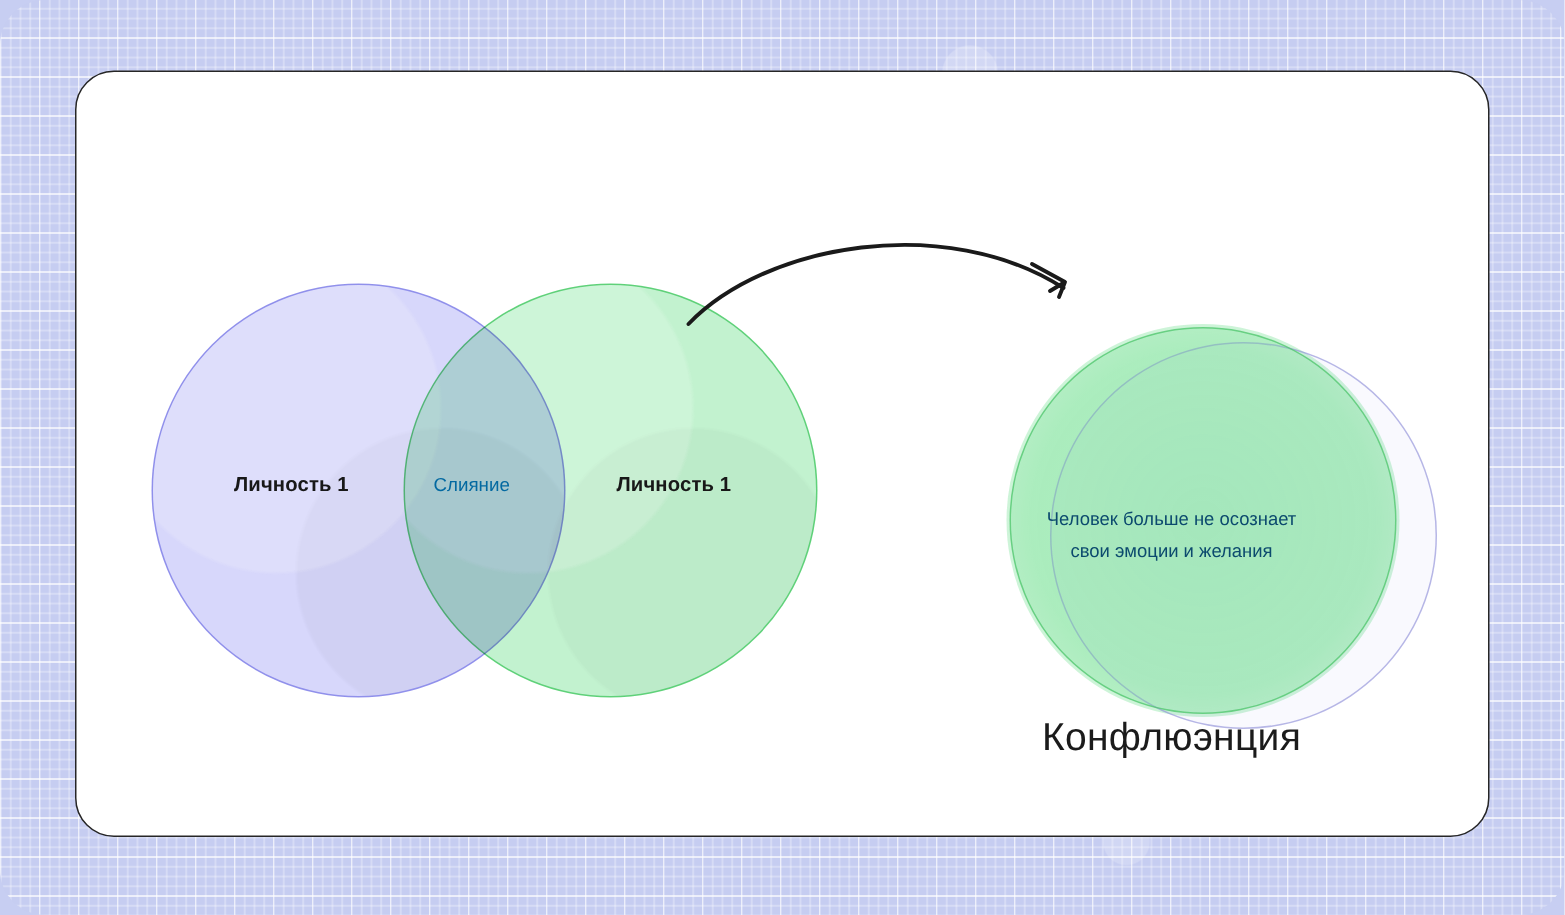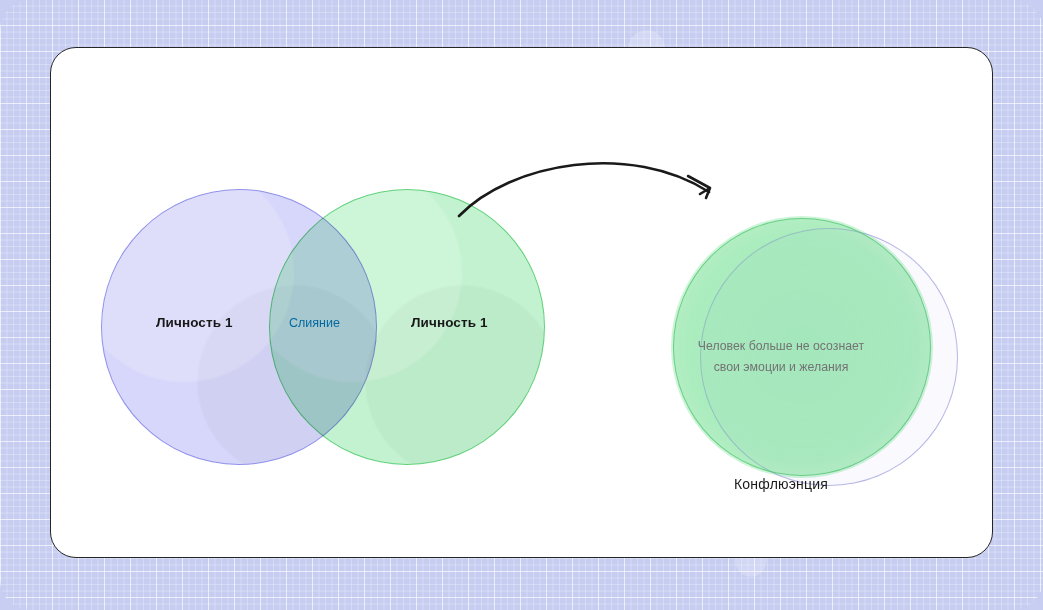--- a/index.html
+++ b/index.html
@@ -174,34 +174,34 @@
     text-align: center;
   }
   #conf-title {
     color: #141414;
     font-size: 15.5px;
     font-weight: 700;
     letter-spacing: 0.1px;
     margin-bottom: 14px;
   }
   .conf-sub-line {
-    color: #737373;
+    color: #0c4a6e;
     font-size: 12.3px;
     font-weight: 400;
     line-height: 21px;
   }
 
   #caption-confluence {
     position: absolute;
     left: 570px;
     top: 428px;
     width: 320px;
     text-align: center;
     color: #1b1b1b;
-    font-size: 14px;
+    font-size: 26px;
     font-weight: 400;
     letter-spacing: 0.2px;
   }
 </style>
 </head>
 <body>
 
 <div id="page-root">
   <div id="bg-noise"></div>
 

